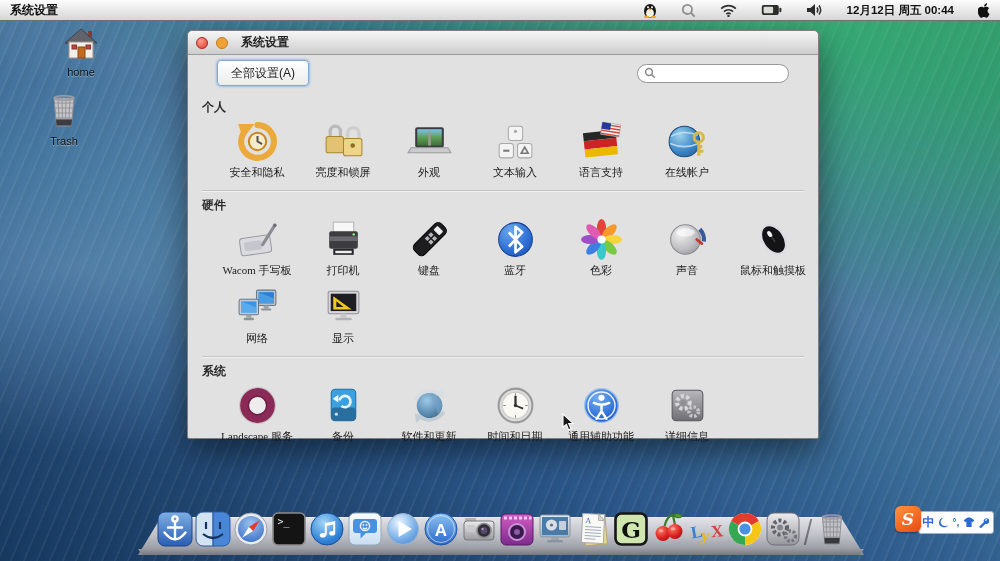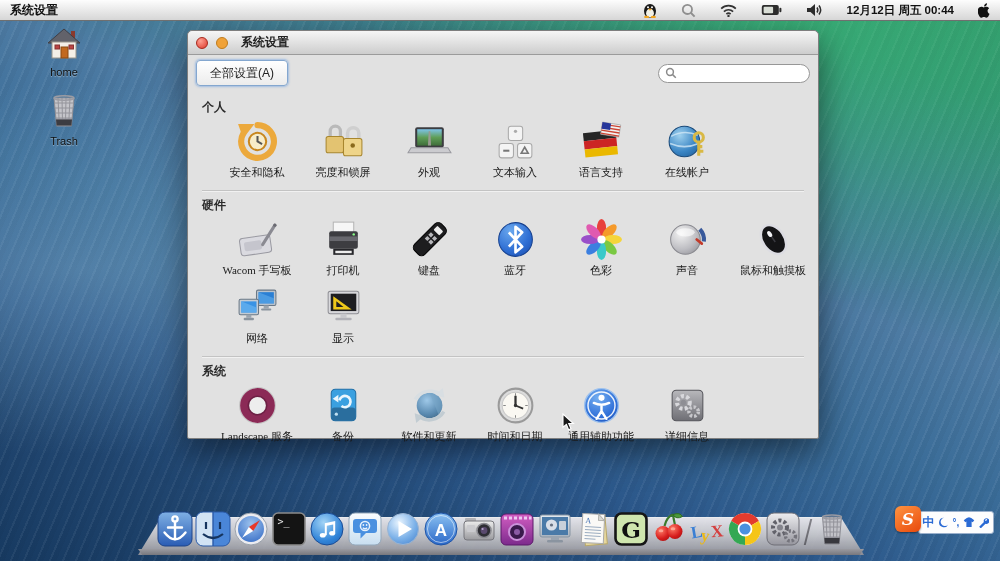--- a/index.html
+++ b/index.html
@@ -25,21 +25,21 @@
   
   .window{position:absolute;left:187px;top:30px;width:630px;height:407px;z-index:20;
     background:#e1e1e1;border:1px solid #7e7e7e;border-radius:5px 5px 2px 2px;
     box-shadow:0 12px 34px rgba(0,0,0,0.5);}
   .titlebar{height:23px;background:linear-gradient(#f6f6f6,#cdcdcd);border-bottom:1px solid #9b9b9b;
     border-radius:5px 5px 0 0;display:flex;align-items:center;}
   .tl-btn{width:12px;height:12px;border-radius:50%;margin-left:8px;box-sizing:border-box;}
   .tl-close{background:radial-gradient(circle at 35% 30%,#ffa092,#dd3a2c);border:1px solid #a8281c;}
   .tl-min{background:radial-gradient(circle at 35% 30%,#ffe09a,#f0a238;);border:1px solid #c07c1e;background-color:#f0a238;}
   .wtitle{font-size:12px;font-weight:bold;color:#222;margin-left:13px;}
-  .toolbar{height:36px;display:flex;align-items:center;padding:0 8px;}
+  .toolbar{height:36px;display:flex;align-items:center;padding:0 29px;}
   .btn-all{height:24px;padding:0 13px;font-size:12px;color:#222;cursor:default;
     background:linear-gradient(#ffffff,#ececec);border:1px solid #84a7cf;border-radius:4px;
     box-shadow:0 0 2px 1px rgba(110,160,225,0.55);display:flex;align-items:center;}
   .search{margin-left:auto;width:152px;height:19px;background:#fff;border:1px solid #979797;border-radius:10px;
     display:flex;align-items:center;padding:0 6px;box-sizing:border-box;}
   .search input{border:none;outline:none;flex:1;min-width:0;font-size:11px;background:transparent;margin-left:4px;}
   .content{padding:2px 14px 0;font-family:Liberation Serif, serif;}
   .sec-header{font-size:12px;font-weight:bold;color:#2b2b2b;margin:6px 0 3px;}
   .grid{display:grid;grid-template-columns:repeat(7,86px);}
   .tile{width:86px;height:68px;display:flex;flex-direction:column;align-items:center;cursor:default;margin-left:12px;}
@@ -121,21 +121,21 @@
       <span class="mb-clock">12月12日 周五 00:44</span>
       <span class="mb-ic">
         <svg width="12" height="15" viewBox="0 0 12 15">
             <path fill="#111" d="M9.56 8.04c-.02-1.62.9-2.4 1.58-2.86-.86-1.26-2.2-1.43-2.67-1.45-1.13-.12-2.2.67-2.77.67-.57 0-1.45-.65-2.39-.64-1.23.02-2.36.72-3 1.82-1.28 2.22-.33 5.5.92 7.3.61.88 1.34 1.87 2.3 1.83.92-.04 1.27-.6 2.38-.6s1.43.6 2.4.58c.99-.02 1.62-.9 2.23-1.78.7-1.02.98-2.01 1-2.06-.02-.01-1.96-.76-1.98-2.81z"></path>
             <path fill="#111" d="M8.3 2.5c.5-.6.84-1.44.75-2.28-.73.03-1.6.49-2.12 1.1-.47.54-.88 1.4-.77 2.23.81.06 1.64-.41 2.14-1.05z"></path>
           </svg>
       </span>
     </span>
   </div>
 
-  <div class="dicon" style="left:28px;top:28px;">
+  <div class="dicon" style="left:45px;top:28px;">
     <span>
       <svg width="36" height="32" viewBox="0 0 36 32">
           <rect x="25" y="3" width="4" height="7" fill="#8a3a2e"></rect>
           <polygon points="18,1 34,15 2,15" fill="#62626a" stroke="#3f3f45"></polygon>
           <rect x="6" y="14" width="24" height="16" fill="#f4efe7" stroke="#9a958c"></rect>
           <rect x="15" y="19" width="7" height="11" fill="#c2691f" stroke="#8a4a12"></rect>
           <rect x="9" y="17" width="4.5" height="4" fill="#b44" stroke="#833"></rect>
           <rect x="23" y="17" width="4.5" height="4" fill="#b44" stroke="#833"></rect>
         </svg>
     </span>

